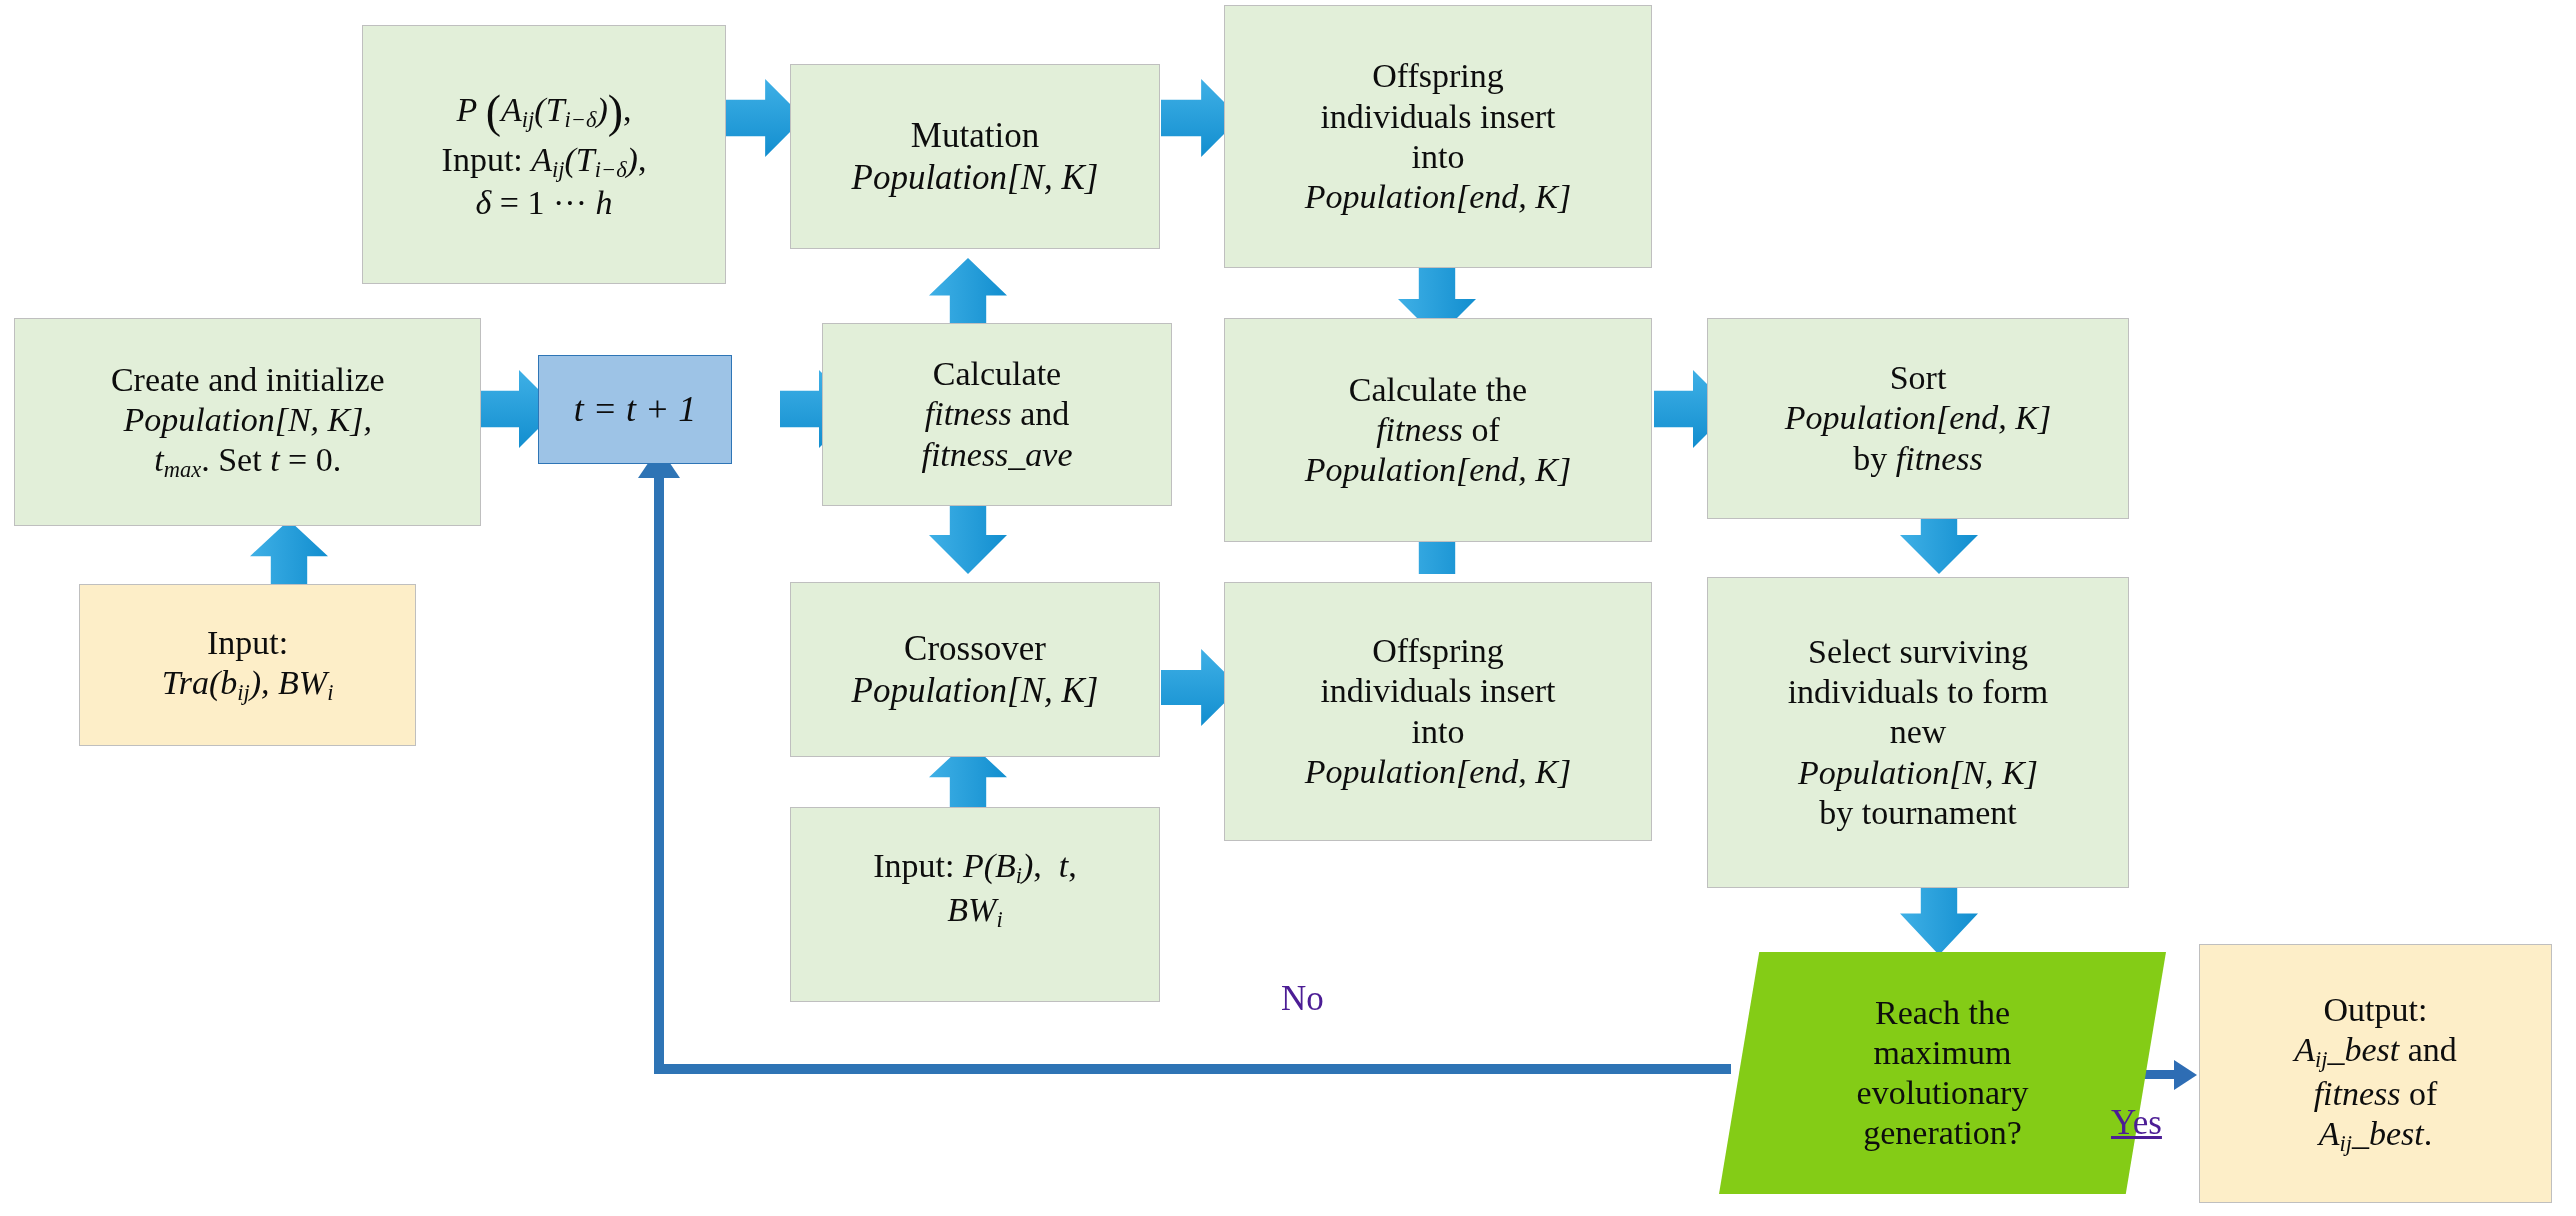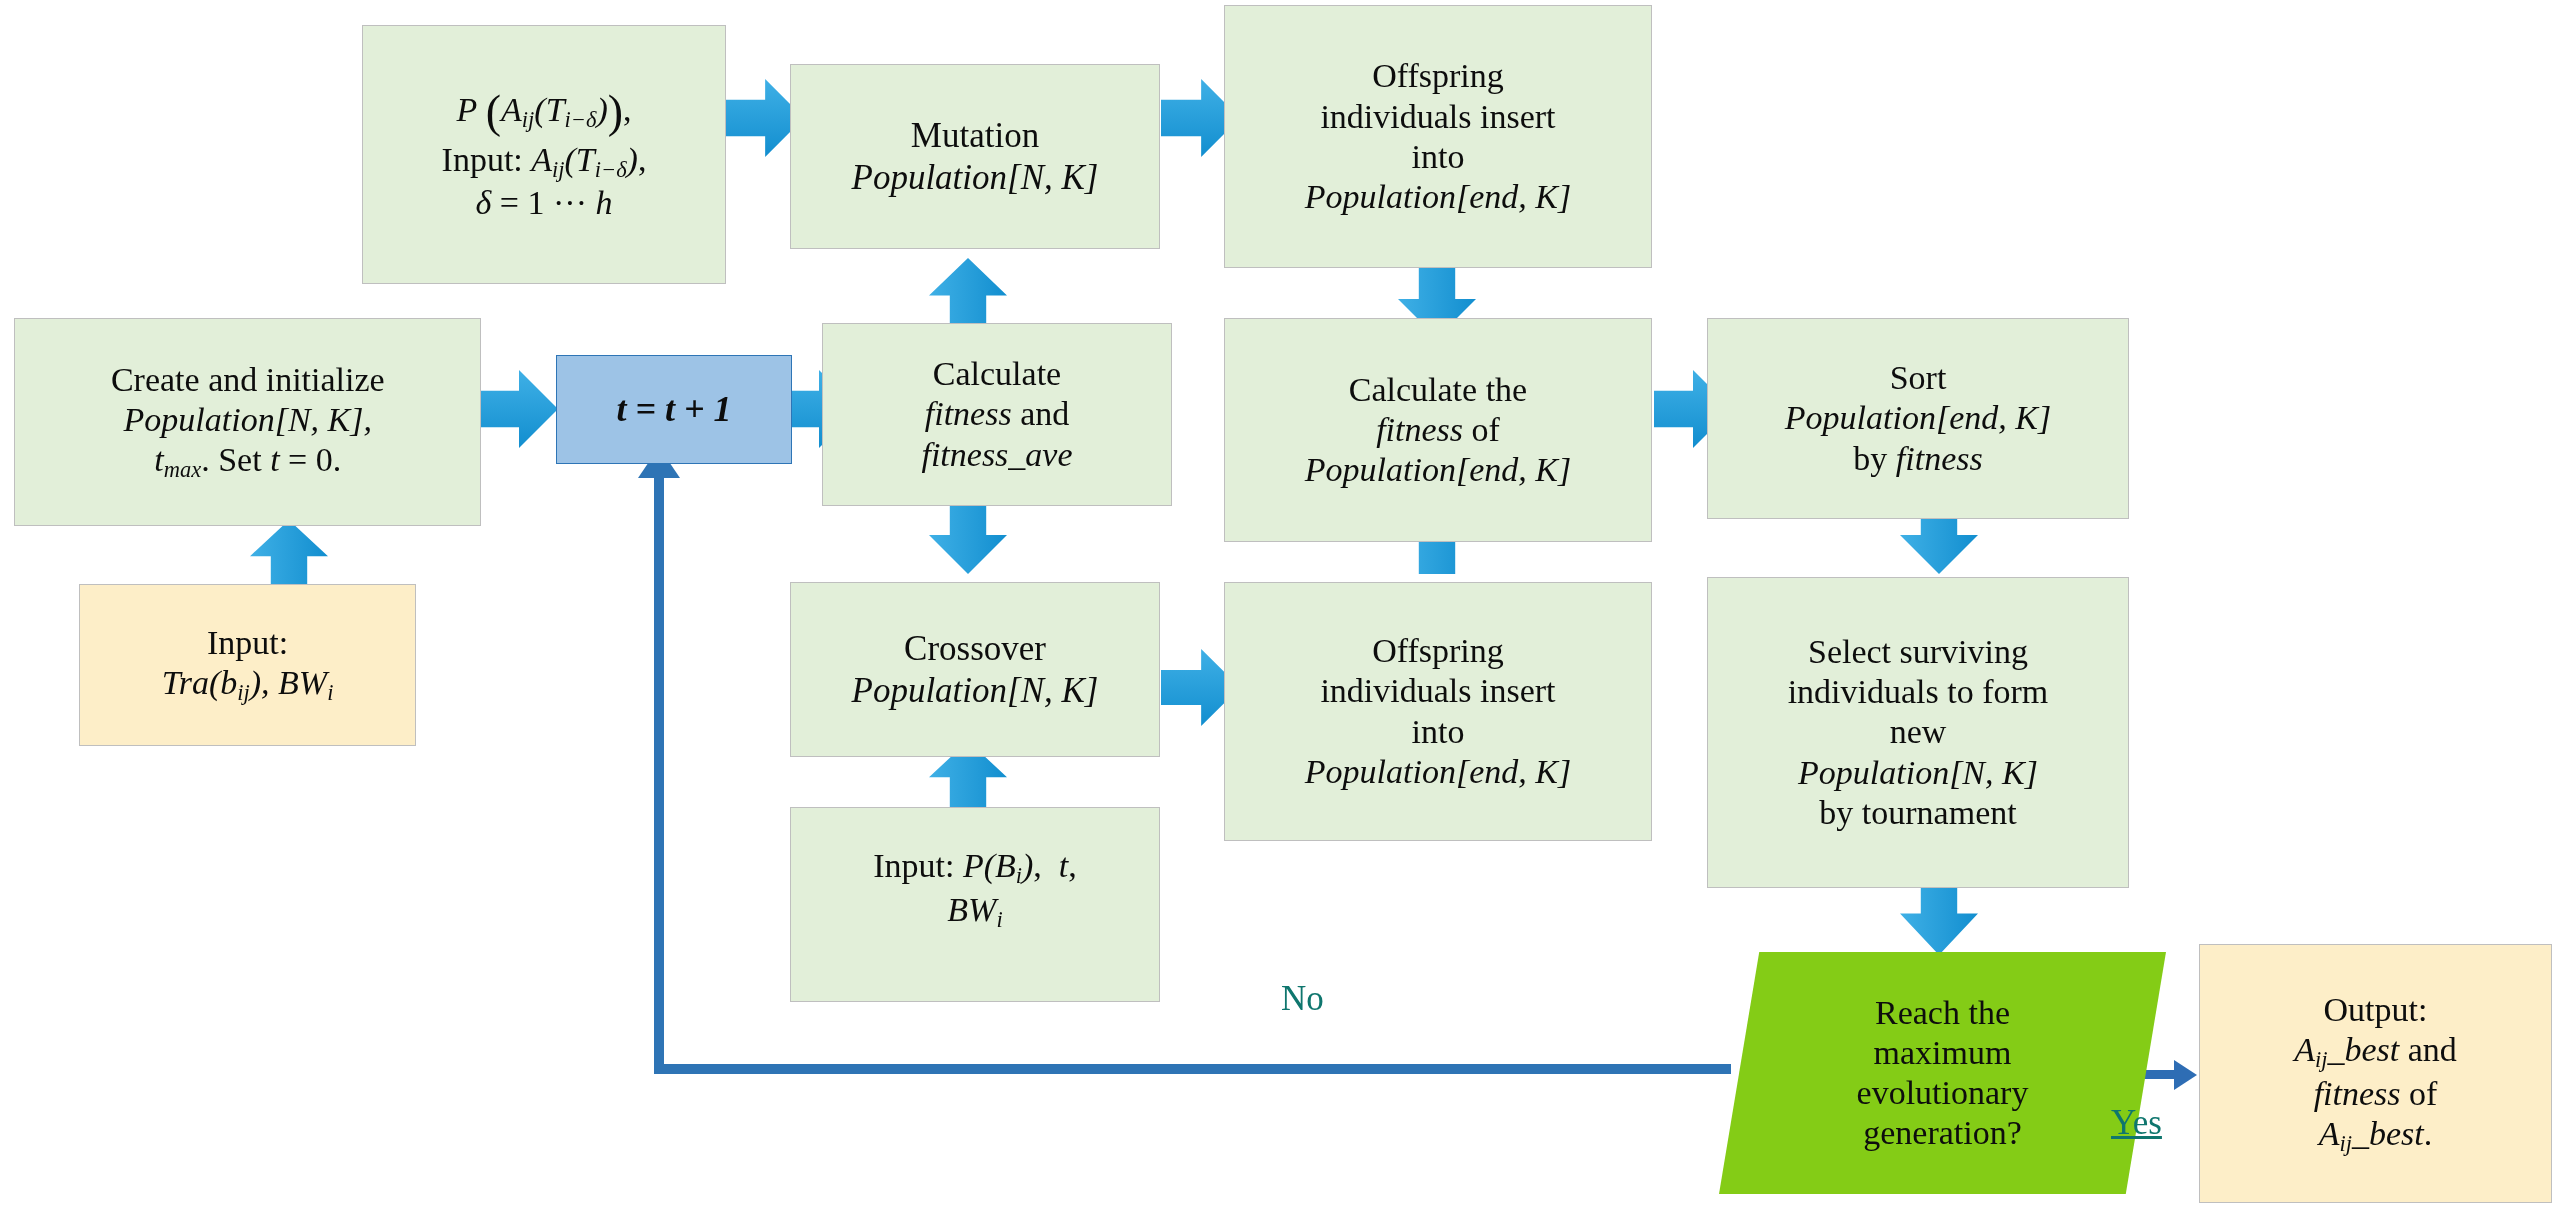--- a/index.html
+++ b/index.html
@@ -21,21 +21,21 @@
 
   
   .barrow{position:absolute;}
   .barrow svg{display:block;width:100%;height:100%;}
 
   
   .line{position:absolute;background:#2e74b5;}
   .thinline{position:absolute;background:#2e6db4;}
   .tri{position:absolute;width:0;height:0;}
 
-  .label{position:absolute;color:#0f766e;white-space:nowrap;}
+  .label{position:absolute;color:#4c1d95;white-space:nowrap;}
 </style>
 </head>
 <body>
 
 <div id="canvas">
 
   <div class="barrow" style="left:725px;top:79px;width:79px;height:78px;">
     <svg viewBox="0 0 122 120" preserveAspectRatio="none">
       <defs>
           <linearGradient id="gR1" x1="0" y1="0" x2="0" y2="1">
@@ -235,21 +235,21 @@
   </div>
 
   <div class="node green" style="left:14.3px;top:318px;width:467px;height:208px;font-size:34px;">
     <div class="txt">
       <div>Create and initialize</div>
       <div class="mathi">Population[N, K],</div>
       <div><span class="mathi">t<span class="sub">max</span></span>. Set <span class="mathi">t</span> = 0.</div>
     </div>
   </div>
 
-  <div class="node blue" style="left:556px;top:355px;width:236px;height:109px;font-size:36px;font-weight:bold;">
+  <div class="node blue" style="left:538px;top:355px;width:194px;height:109px;font-size:36px;">
     <div class="txt mathi">t = t + 1</div>
   </div>
 
   <div class="node green" style="left:822px;top:323px;width:350px;height:183px;font-size:34px;">
     <div class="txt">
       <div>Calculate</div>
       <div><span class="mathi">fitness</span> and</div>
       <div class="mathi">fitness_ave</div>
     </div>
   </div>

